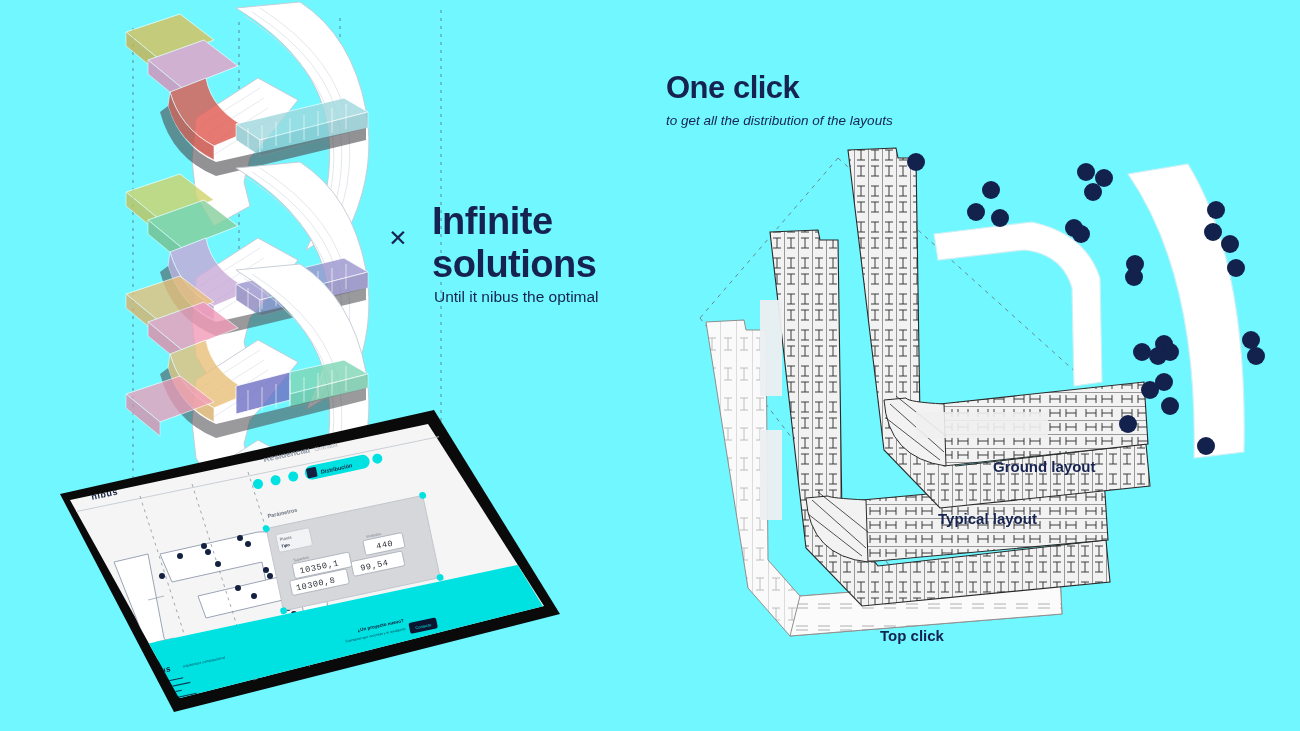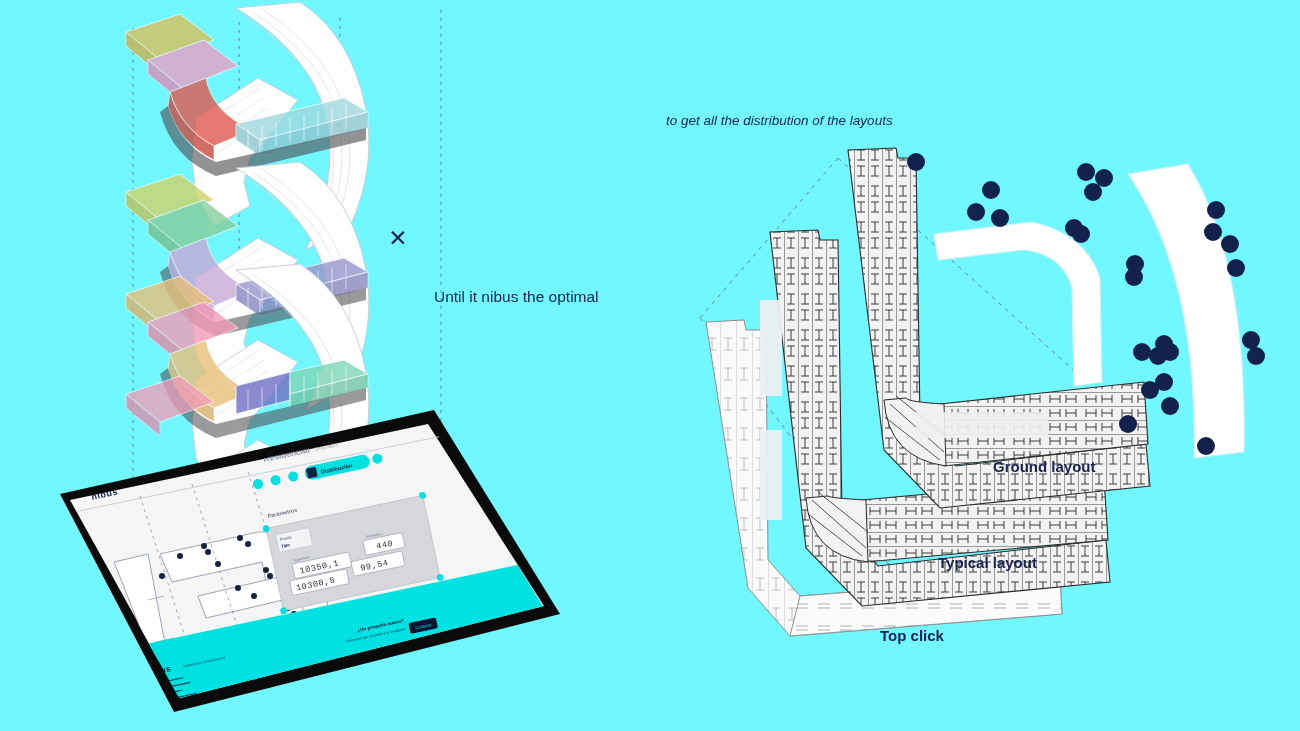--- a/index.html
+++ b/index.html
@@ -62,21 +62,21 @@
   }
 
   .plan-label {
     position: absolute;
     color: #16224f;
     font-size: 15px;
     font-weight: bold;
     white-space: nowrap;
   }
   #label-ground  { left: 993px; top: 458px; }
-  #label-typical { left: 908px; top: 554px; padding-left: 30px; }
+  #label-typical { left: 908px; top: 510px; padding-left: 30px; }
   #label-top     { left: 880px; top: 627px; }
 
   
   .layer { position: absolute; left: 0; top: 0; width: 1300px; height: 731px; }
   .layer svg { display: block; }
 
   
   #tablet {
     position: absolute;
     left: 52px; top: 400px;
@@ -231,20 +231,22 @@
         <path d="M196,118 L258,78 L298,100 L266,140 L250,158 L244,182 L250,206 L214,226 L196,196 L192,160 Z" fill="#ffffff" stroke="#c3c9d2" stroke-width="0.9"></path>
         <g opacity="0.8">
           <path d="M126,32 L180,14 L214,40 L160,60 Z" fill="#f29bb8" stroke="#ffffff" stroke-width="0.8"></path>
           <path d="M126,32 L160,60 L160,74 L126,46 Z" fill="#e28ba8" stroke="#ffffff" stroke-width="0.6"></path>
         </g>
       </g>
     </svg>
   </div>
 
   <div id="cross-mark">✕</div>
+  <div class="headline" id="infinite-title">Infinite
+solutions</div>
   <div class="subline" id="infinite-sub">Until it nibus the optimal</div>
 
   <div id="tablet">
     <svg width="520" height="320" viewBox="0 0 520 320" xmlns="http://www.w3.org/2000/svg">
       <defs>
         <clipPath id="screenClip">
           <path d="M18,100 L378,22 L492,208 L128,300 Z"></path>
         </clipPath>
       </defs>
 
@@ -374,20 +376,21 @@
               <circle cx="-26" cy="24" r="3"></circle>
             <circle cx="-14" cy="24" r="3"></circle>
               <circle cx="-2" cy="24" r="3"></circle>
             <circle cx="10" cy="24" r="3"></circle>
           </g>
         </g>
       </g>
     </svg>
   </div>
 
+  <div class="headline" id="oneclick-title">One click</div>
   <div class="subline" id="oneclick-sub">to get all the distribution of the layouts</div>
 
   <div class="layer">
     <svg width="1300" height="731" viewBox="0 0 1300 731" xmlns="http://www.w3.org/2000/svg">
       <defs>
 
         <pattern id="unitsH" width="14" height="36" patternUnits="userSpaceOnUse">
           <rect width="14" height="36" fill="#f2f2f2"></rect>
           <g stroke="#2a2a2a" stroke-width="0.9" fill="none">
             <line x1="0" y1="0" x2="0" y2="36"></line>

